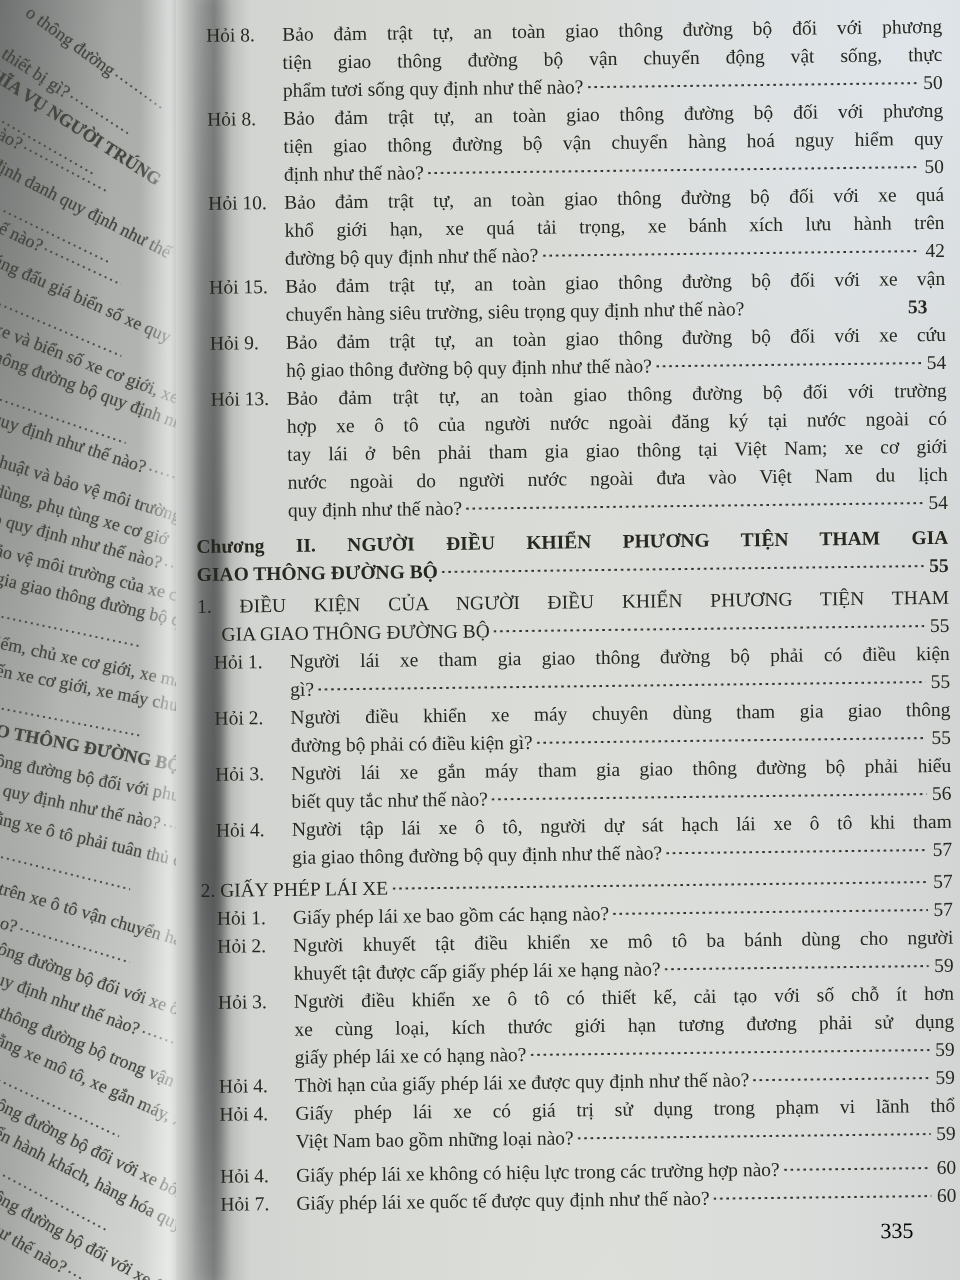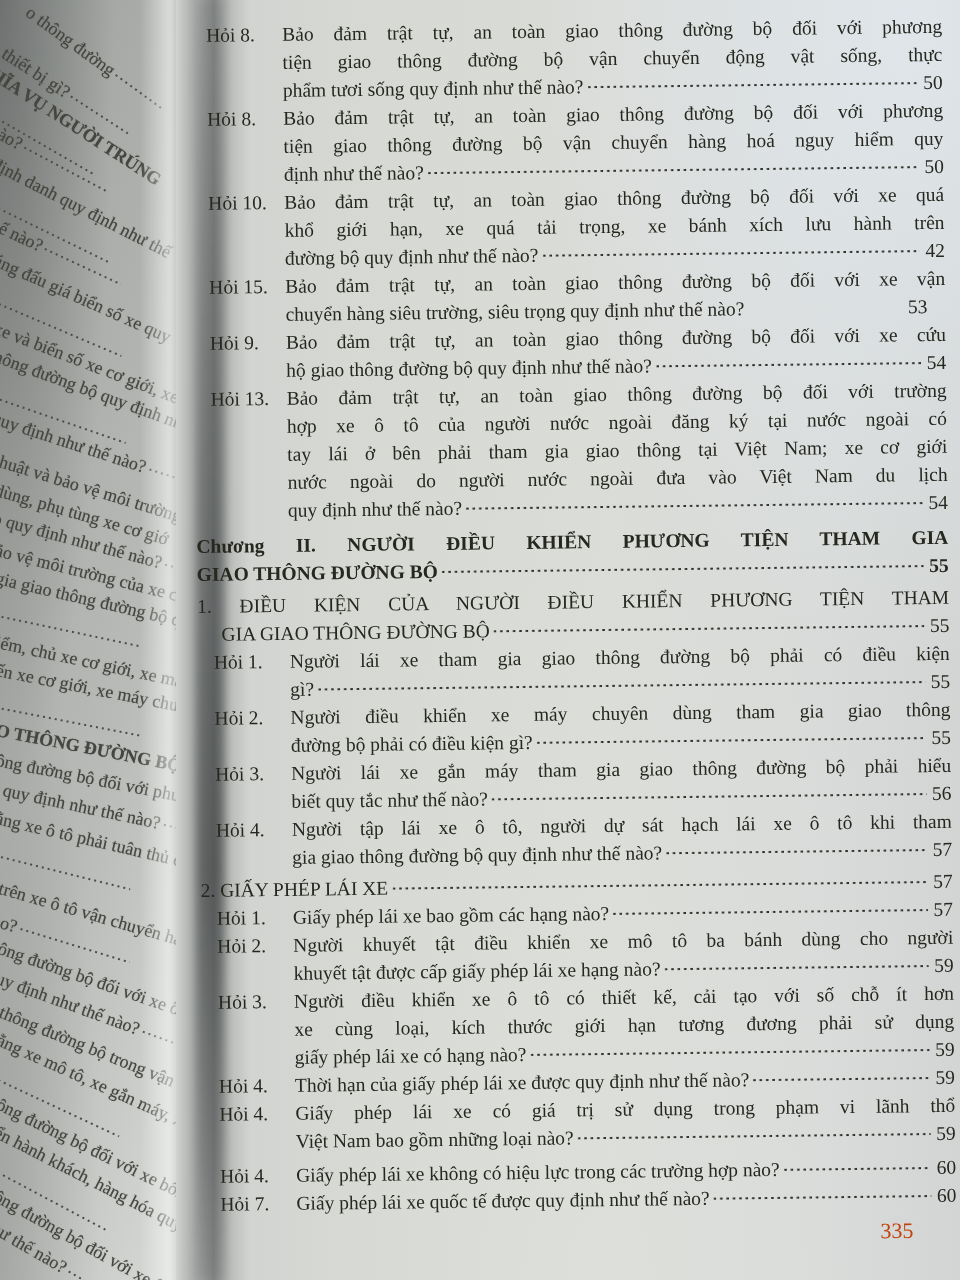--- a/index.html
+++ b/index.html
@@ -46,24 +46,24 @@
   .qlabel{position:absolute;left:16px;top:0;white-space:nowrap;}
   .line{white-space:nowrap;overflow:hidden;text-align:justify;text-align-last:justify;}
   .line.last{display:flex;align-items:baseline;text-align:left;text-align-last:left;}
   .lltxt{flex:0 0 auto;white-space:pre;}
   .dots{flex:1 1 auto;min-width:10px;position:relative;margin:0 3px;}
   .dots::after{content:"";position:absolute;left:1px;right:1px;bottom:4px;height:4px;
     background-image:radial-gradient(circle at 1.6px 2px,#2e2f29 1.15px,transparent 1.5px);
     background-size:6.4px 4px;background-repeat:repeat-x;}
   .dots.none::after{display:none;}
   .pg{flex:0 0 auto;padding-left:2px;}
-  .pg.nogap{padding-right:18px;}
+  .pg.nogap{padding-right:18px;font-weight:bold;}
 
   .folio{position:absolute;left:862px;top:1218px;width:70px;z-index:4;text-align:center;
-         font-size:22px;color:#c2410c;transform:rotate(-0.7deg);}
+         font-size:22px;color:#000000;transform:rotate(-0.7deg);}
 </style>
 </head>
 <body>
 
 <div class="photo">
   <div class="left-page">
     <div id="leftFrags">
         <div class="frag" style="top: 2px; left: 34px; transform: rotate(36deg);"><span>o thông đường</span><span class="fdots" style="width: 60px;"></span></div>
         <div class="frag" style="top: 36px; left: -2px; transform: rotate(33deg);"><span>o thiết bị gì?</span><span class="fdots" style="width: 70px;"></span></div>
         <div class="frag b" style="top: 64px; left: -2px; transform: rotate(33deg);"><span>HĨA VỤ NGƯỜI TRÚNG</span></div>

